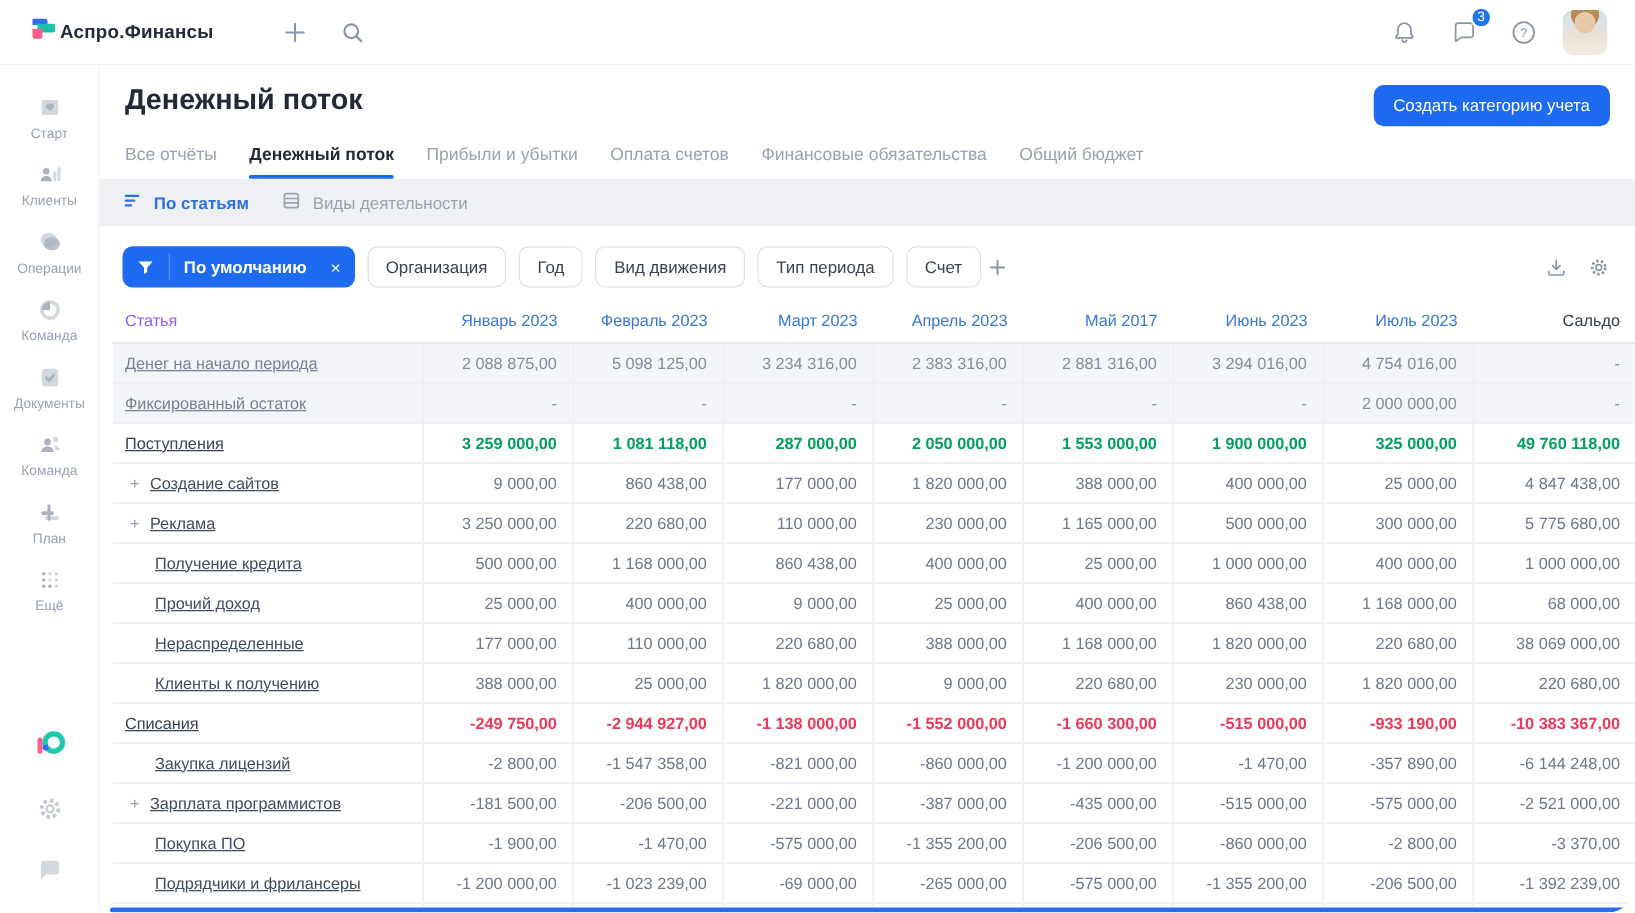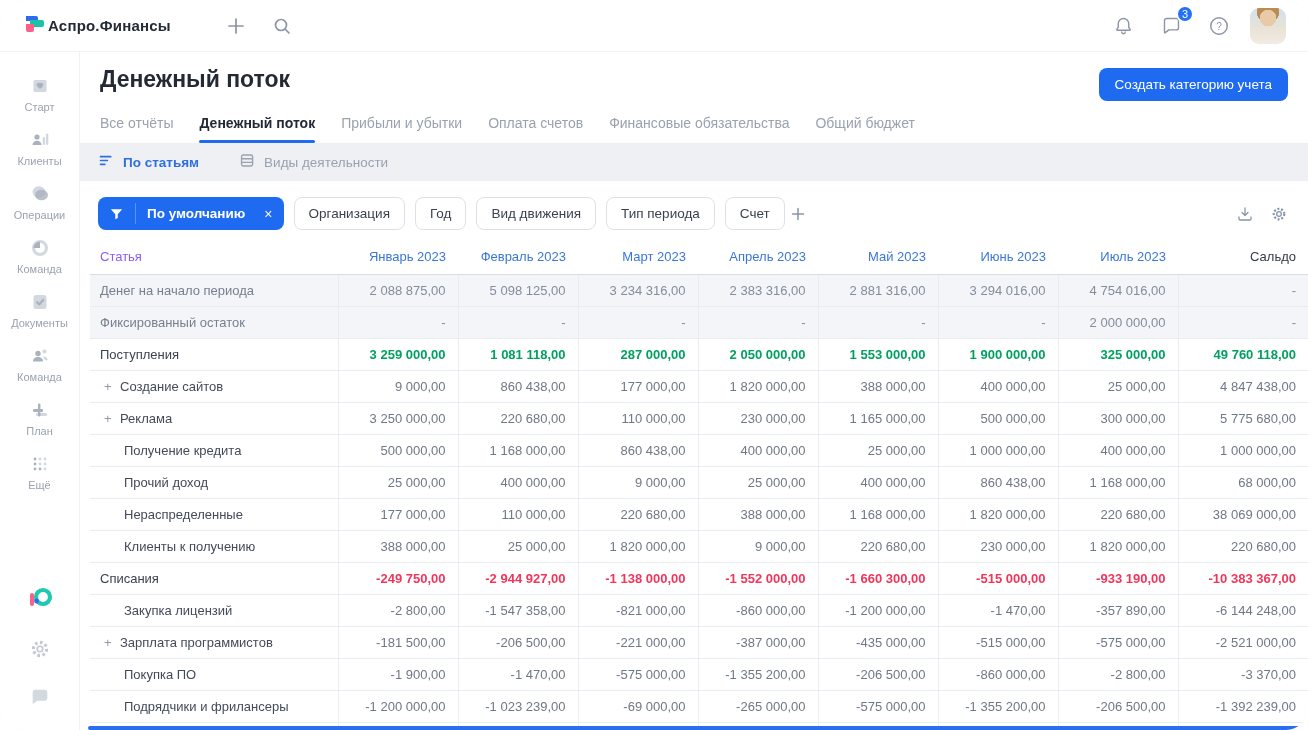--- a/index.html
+++ b/index.html
@@ -34,21 +34,21 @@
   .content{position:absolute; top:52px; left:80px; right:0; bottom:0; background:#fff;}
   .page-head{padding:14px 20px 0 10px;}
   .page-title-row{display:flex; align-items:flex-start; justify-content:space-between;}
   .page-title{font-size:23px; font-weight:bold; color:#232a35; padding-left:0; margin-left:10px;}
   .create-btn{background:var(--accent); color:#fff; border:none; font-size:13.5px; font-family:inherit; padding:9px 16px; border-radius:8px; cursor:pointer; margin-top:2px;}
   .tabs{display:flex; gap:26px; margin:14px 0 0 10px;}
   .tab{font-size:14px; color:#99a2af; padding-bottom:12px; cursor:pointer; position:relative; white-space:nowrap;}
   .tab.active{color:#222a36; font-weight:bold;}
   .tab.active::after{content:""; position:absolute; left:0; right:0; bottom:0; height:3px; border-radius:2px; background:var(--accent);}
   
-  .subbar{height:38px; background:var(--subbar-bg); display:flex; align-items:center; gap:40px; padding-left:18px;}
+  .subbar{height:38px; background:var(--subbar-bg); display:flex; align-items:center; gap:26px; padding-left:18px;}
   .subtab{display:flex; align-items:center; gap:8px; font-size:13.5px; color:#99a2af; cursor:pointer;}
   .subtab.active{color:#2e6fe0; font-weight:bold;}
   
   .filter-row{display:flex; align-items:center; padding:16px 20px 10px 18px;}
   .chips{display:flex; align-items:center; gap:10px;}
   .chip-active{display:flex; align-items:stretch; background:var(--accent); color:#fff; border-radius:8px; height:33px; overflow:hidden; cursor:pointer;}
   .chip-active .seg{display:flex; align-items:center; padding:0 11px;}
   .chip-active .divider{width:1px; background:rgba(255,255,255,.28); margin:6px 0;}
   .chip-active .lbl{font-size:13.5px; font-weight:bold;}
   .chip-active .x{font-size:14px; margin-left:8px; opacity:.95;}
@@ -59,21 +59,21 @@
   
   .table-wrap{padding:0 0 0 10px;}
   table{border-collapse:collapse; table-layout:fixed; width:1218px;}
   col.c-label{width:248px;} col.c-month{width:120px;} col.c-saldo{width:130px;}
   th{font-weight:normal; font-size:13px; height:34px; text-align:right; padding:0 12px; color:#7c8695; border-bottom:1px solid var(--border-dark); white-space:nowrap;}
   th.h-label{text-align:left; padding-left:10px; color:#8b5cf6;}
   th.h-month{color:#3a76d8; cursor:pointer;}
   th.h-saldo{color:#333b48;}
   td{font-size:13px; height:32px; padding:0 12px; border-bottom:1px solid var(--border); white-space:nowrap; overflow:hidden;}
   td.num{text-align:right; color:var(--txt-cell); border-left:1px solid var(--border);}
-  td.cell-label{color:var(--txt-label); padding-left:10px;}
+  td.cell-label{color:var(--txt-label); padding-left:10px;text-decoration:underline;}
   tr.row-muted td{background:var(--muted-bg); color:#838d9b;}
   tr.row-muted td.cell-label{color:#76808f;}
   tr.row-income td.num{color:var(--green); font-weight:bold;}
   tr.row-expense td.num{color:var(--red); font-weight:bold;}
   tr.row-income td.cell-label, tr.row-expense td.cell-label{color:#39424f;}
   tr.section-top td{border-top:1px solid var(--border-dark);}
   td .plus{display:inline-block; width:16px; color:#8f98a6; font-weight:normal; cursor:pointer;}
   td.indent{padding-left:34px;}
   td.indent-plus{padding-left:14px;}
   .hscroll{position:absolute; left:88px; right:6px; bottom:0; height:4px; border-radius:2px; background:#2a6df0;}
@@ -329,21 +329,21 @@
             <col class="c-month">
             <col class="c-saldo">
           </colgroup>
         <thead>
             <tr id="thead-row">
               <th class="h-label">Статья</th>
               <th class="h-month">Январь 2023</th>
               <th class="h-month">Февраль 2023</th>
               <th class="h-month">Март 2023</th>
               <th class="h-month">Апрель 2023</th>
-              <th class="h-month">Май 2023</th>
+              <th class="h-month">Май 2017</th>
               <th class="h-month">Июнь 2023</th>
               <th class="h-month">Июль 2023</th>
               <th class="h-saldo">Сальдо</th>
             </tr>
           </thead>
         <tbody id="tbody">
             <tr class="row-muted">
               <td class="cell-label"><span>Денег на начало периода</span></td>
               <td class="num">2 088 875,00</td>
               <td class="num">5 098 125,00</td>

